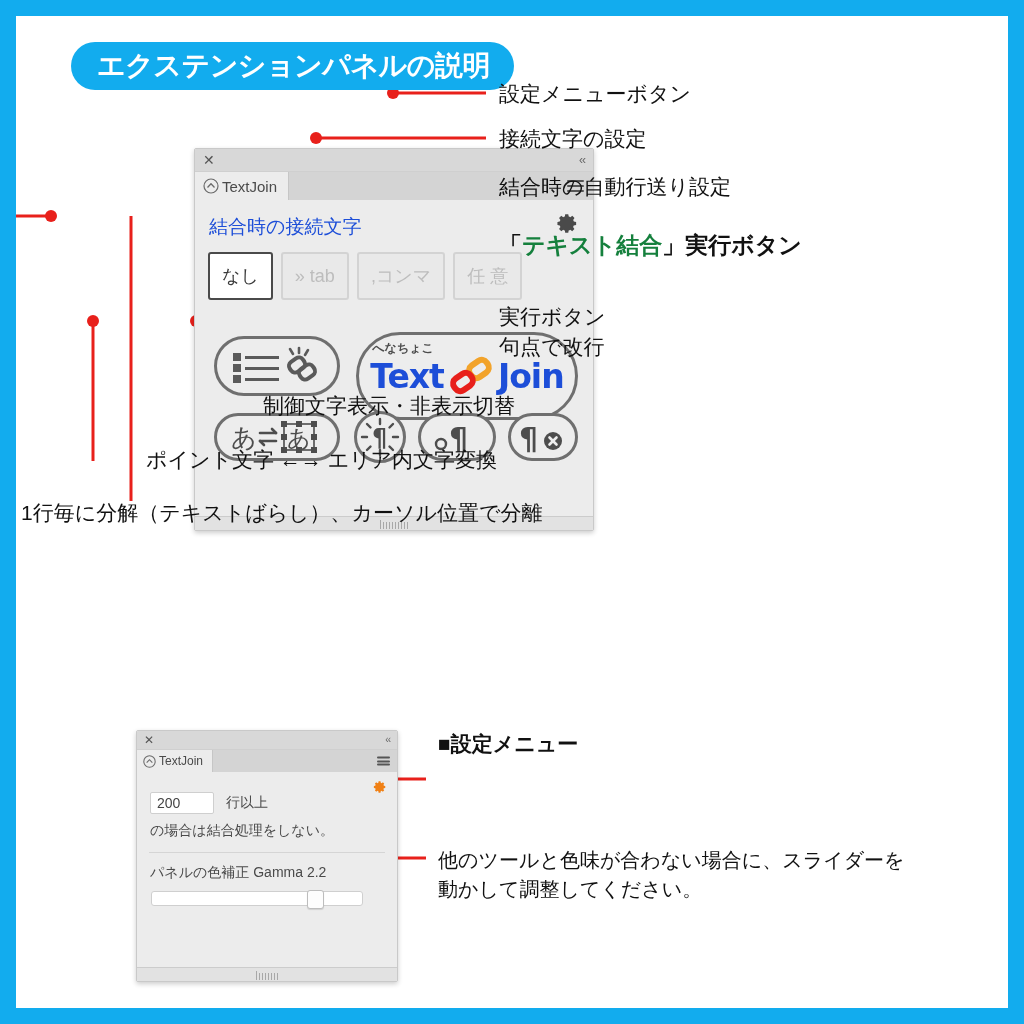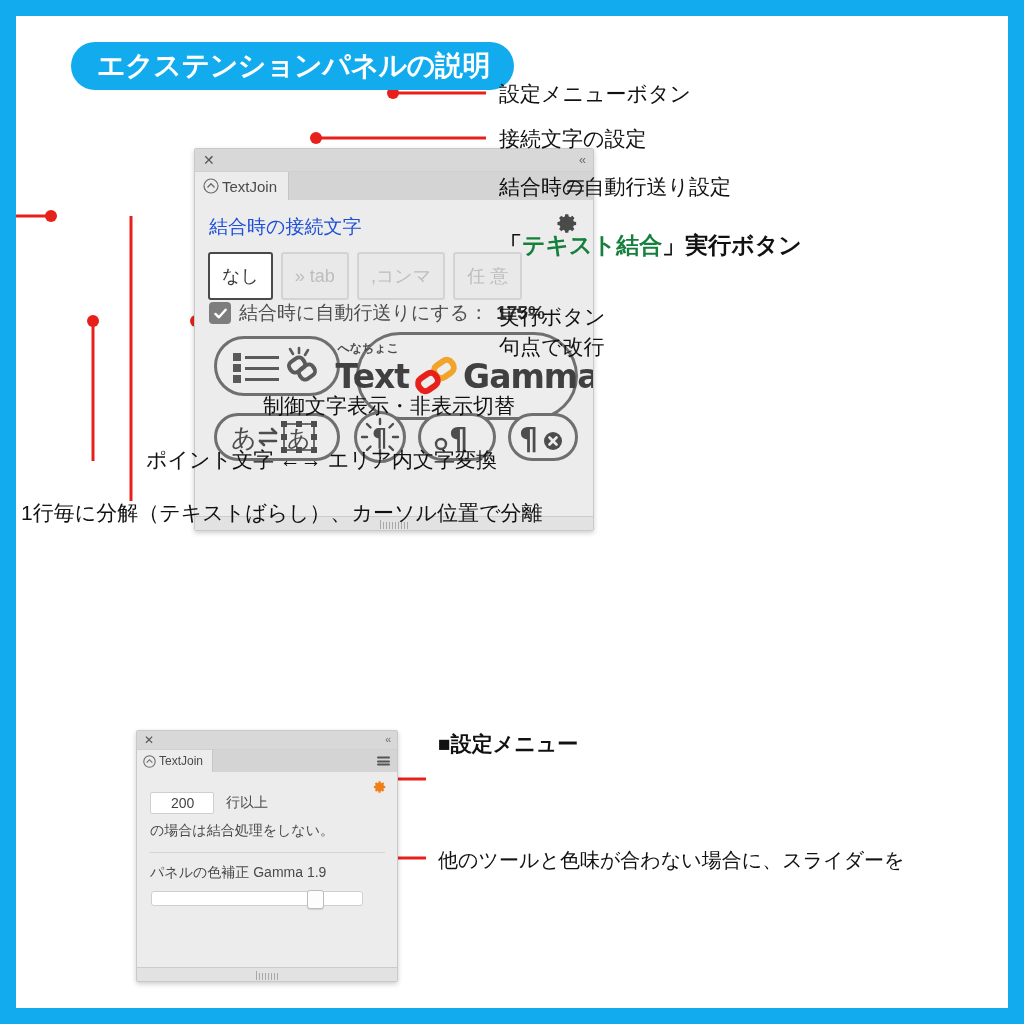--- a/index.html
+++ b/index.html
@@ -155,21 +155,21 @@
   #btn-split { left: 19px;  top: 136px; width: 126px; height: 60px; }
   #btn-join  { left: 161px; top: 132px; width: 222px; height: 88px; }
   #btn-conv  { left: 19px;  top: 213px; width: 126px; height: 48px; }
   #btn-ctrl  { left: 159px; top: 211px; width: 52px;  height: 52px; border-radius: 50%; }
   #btn-kuten { left: 223px; top: 213px; width: 78px;  height: 48px; }
   #btn-del   { left: 313px; top: 213px; width: 70px;  height: 48px; }
 
   .join-logo { display: flex; align-items: center; gap: 4px; position: relative; }
   .join-text {
     font-family: "DejaVu Sans", sans-serif;
-    font-weight: bold; font-size: 33px; color: #404040;
+    font-weight: bold; font-size: 33px; color: #1d4ed8;
     letter-spacing: -1px; line-height: 1;
   }
   .ruby {
     position: absolute; left: 2px; top: -16px;
     font-size: 12px; color: #4c4c4c; font-weight: bold;
     letter-spacing: 0px; white-space: nowrap;
   }
 
   
   #settings-panel { left: 120px; top: 714px; width: 262px; height: 252px; }
@@ -186,21 +186,21 @@
   .s-numrow {
     position: absolute; left: 13px; top: 20px;
     display: flex; align-items: center; gap: 12px;
   }
   .s-input {
     width: 64px; height: 22px;
     background: #ffffff;
     border: 1px solid #cfcfcf;
     border-radius: 2px;
     display: flex; align-items: center;
-    padding-left: 20px;
+    padding-left: 6px;
     font-size: 14px; color: #444;
   }
   .s-unit { font-size: 14px; color: #4a4a4a; }
   .s-note {
     position: absolute; left: 13px; top: 50px;
     font-size: 14px; color: #4a4a4a;
   }
   .s-divider {
     position: absolute; left: 12px; right: 12px; top: 80px;
     height: 1px; background: #d5d5d5;
@@ -332,29 +332,20 @@
         <path fill="#4a4a4a" d="M21 13.6v-3.2l-2.4-.4a6.9 6.9 0 00-.7-1.7l1.4-2-2.3-2.3-2 1.4a6.9 6.9 0 00-1.7-.7L12.8 2.3H9.6L9.2 4.7a6.9 6.9 0 00-1.7.7l-2-1.4L3.2 6.3l1.4 2a6.9 6.9 0 00-.7 1.7l-2.4.4v3.2l2.4.4c.16.6.4 1.17.7 1.7l-1.4 2 2.3 2.3 2-1.4c.53.3 1.1.54 1.7.7l.4 2.4h3.2l.4-2.4c.6-.16 1.17-.4 1.7-.7l2 1.4 2.3-2.3-1.4-2c.3-.53.54-1.1.7-1.7l2.4-.4z"></path>
       </svg>
 
       <div class="chips">
         <div class="chip sel">なし</div>
         <div class="chip">» tab</div>
         <div class="chip">,コンマ</div>
         <div class="chip">任 意</div>
       </div>
 
-      <div class="checkrow">
-        <span class="cbox">
-          <svg width="15" height="15" viewBox="0 0 16 16">
-              <polyline points="2.5,8.5 6.3,12 13.5,4" fill="none" stroke="#ffffff" stroke-width="2.6" stroke-linecap="round" stroke-linejoin="round"></polyline>
-            </svg>
-        </span>
-        <span>結合時に自動行送りにする：</span>
-          <span class="pct">175%</span>
-      </div>
 
       <div class="btn" id="btn-split">
         <svg width="96" height="40" viewBox="0 0 96 40">
           <g fill="#5a5a5a">
             <rect x="4" y="7" width="8" height="8"></rect>
               <rect x="16" y="10" width="34" height="3"></rect>
             <rect x="4" y="18" width="8" height="8"></rect>
               <rect x="16" y="21" width="34" height="3"></rect>
             <rect x="4" y="29" width="8" height="8"></rect>
               <rect x="16" y="32" width="34" height="3"></rect>
@@ -374,21 +365,21 @@
       <div class="btn" id="btn-join">
         <div class="join-logo">
           <span class="ruby">へなちょこ</span>
           <span class="join-text">Text</span>
           <svg width="46" height="40" viewBox="0 0 46 40">
             <g fill="none" stroke-width="6" stroke-linejoin="round">
               <rect x="21" y="6" width="20" height="14" rx="6" transform="rotate(-35 31 13)" stroke="#F2A32A"></rect>
               <rect x="5" y="19" width="20" height="14" rx="6" transform="rotate(-35 15 26)" stroke="#E8201B"></rect>
             </g>
           </svg>
-          <span class="join-text">Gamma</span>
+          <span class="join-text">Join</span>
         </div>
       </div>
 
       <div class="btn" id="btn-conv">
         <svg width="100" height="34" viewBox="0 0 100 34">
           <text x="4" y="26" font-family="'DejaVu Sans', sans-serif" font-size="25" fill="#4d4d4d">あ</text>
           <g stroke="#4d4d4d" stroke-width="2.6" stroke-linecap="round" fill="none">
             <line x1="33" y1="13" x2="49" y2="13"></line>
               <polyline points="45,9 49,13"></polyline>
             <line x1="33" y1="21" x2="49" y2="21"></line>
@@ -498,21 +489,21 @@
       <svg class="s-gear" viewBox="0 0 24 24">
         <path fill="#F08015" d="M12 8.2a3.8 3.8 0 100 7.6 3.8 3.8 0 000-7.6zm0 5.9a2.1 2.1 0 110-4.2 2.1 2.1 0 010 4.2z"></path>
         <path fill="#F08015" d="M21 13.6v-3.2l-2.4-.4a6.9 6.9 0 00-.7-1.7l1.4-2-2.3-2.3-2 1.4a6.9 6.9 0 00-1.7-.7L12.8 2.3H9.6L9.2 4.7a6.9 6.9 0 00-1.7.7l-2-1.4L3.2 6.3l1.4 2a6.9 6.9 0 00-.7 1.7l-2.4.4v3.2l2.4.4c.16.6.4 1.17.7 1.7l-1.4 2 2.3 2.3 2-1.4c.53.3 1.1.54 1.7.7l.4 2.4h3.2l.4-2.4c.6-.16 1.17-.4 1.7-.7l2 1.4 2.3-2.3-1.4-2c.3-.53.54-1.1.7-1.7l2.4-.4z"></path>
       </svg>
       <div class="s-numrow">
         <span class="s-input">200</span>
         <span class="s-unit">行以上</span>
       </div>
       <div class="s-note">の場合は結合処理をしない。</div>
       <div class="s-divider"></div>
-      <div class="s-slabel">パネルの色補正 Gamma 1.9</div>
+      <div class="s-slabel">パネルの色補正 Gamma 2.2</div>
       <div class="s-slider">
         <div class="s-thumb" id="gamma-thumb" style="left: calc(78% - 9px);"></div>
       </div>
       <div class="panel-footer">
         <span class="grip">
           <i class="tall"></i>
             <i></i>
             <i></i>
             <i></i>
             <i></i>
@@ -520,15 +511,16 @@
             <i></i>
             <i></i>
         </span>
       </div>
     </div>
   </div>
 
   <div class="c-heading" style="position:absolute; left:422px; top:714px;">■設定メニュー</div>
   <div class="para" style="left:422px; top:830px;">
     <div>他のツールと色味が合わない場合に、スライダーを</div>
+    <div>動かして調整してください。</div>
   </div>
 
 </div>
 
 </body></html>

